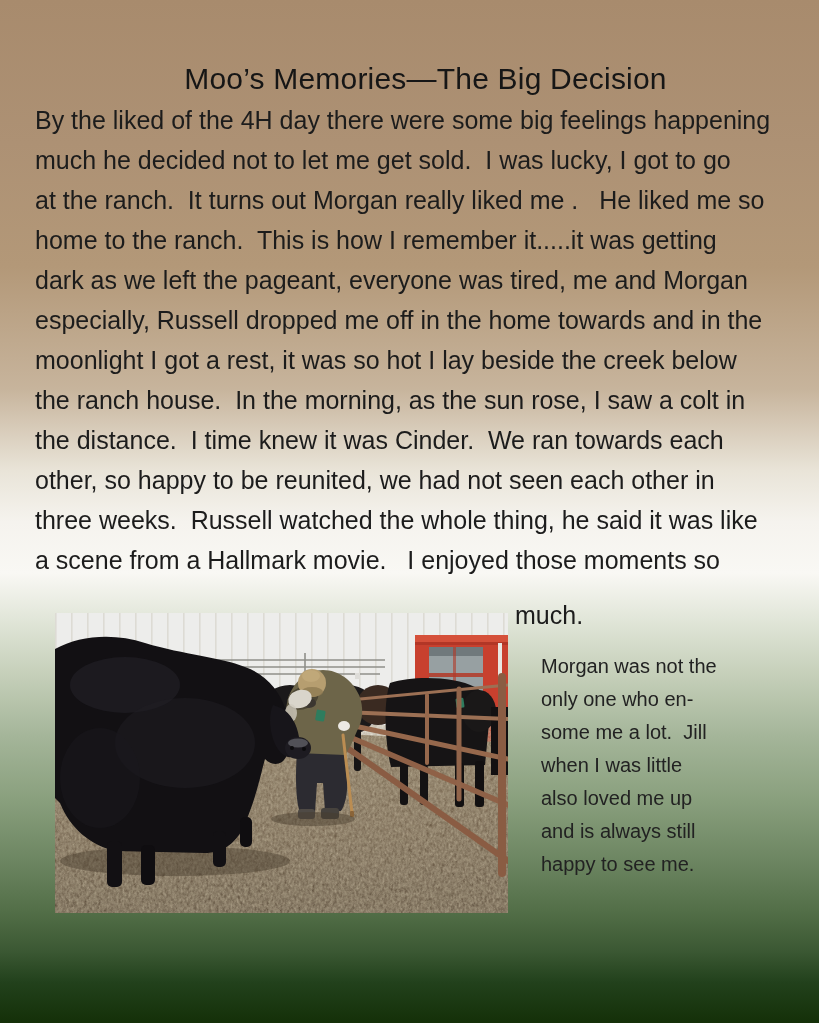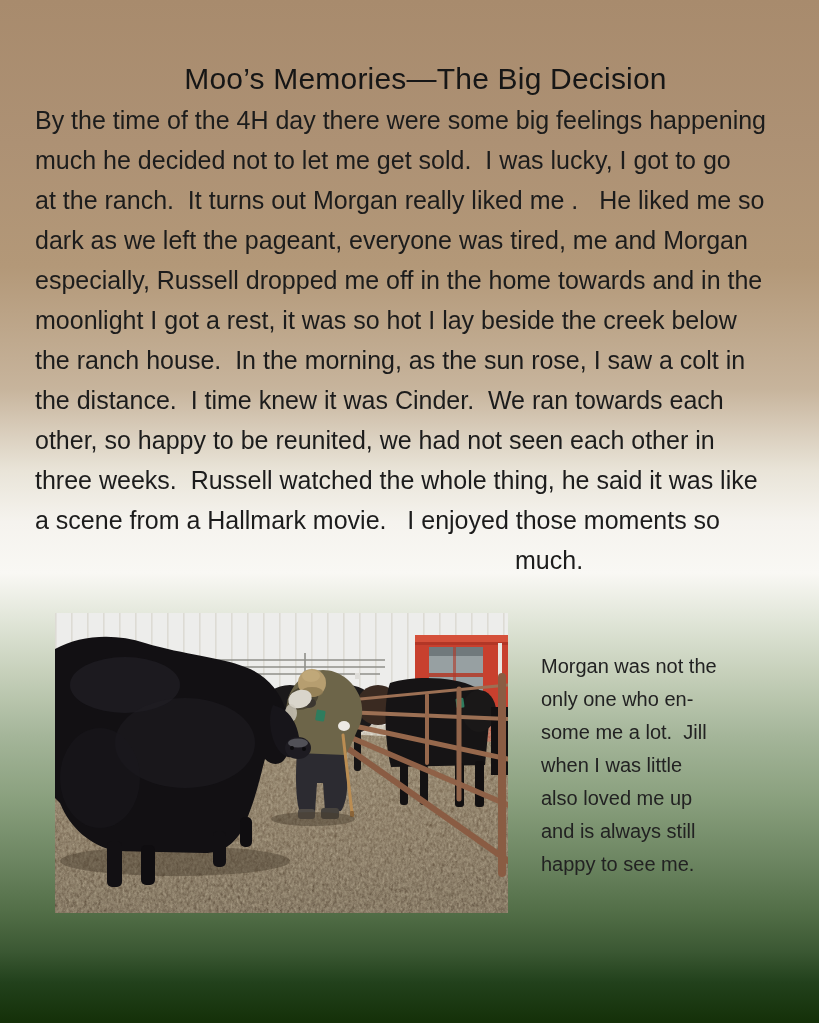--- a/index.html
+++ b/index.html
@@ -37,20 +37,21 @@
   .story{
     position:absolute;left:35px;top:100px;
   }
   .story .line{
     font-size:25px;line-height:40px;
     white-space:pre;
     color:#1c1c1c;
   }
   .story .line-last{
     padding-left:480px;
+    margin-top:15px;
   }
   .photo{
     position:absolute;left:55px;top:613px;
     width:453px;height:300px;margin:0;
   }
   .photo svg{display:block;width:453px;height:300px;}
   .caption{
     position:absolute;left:541px;top:650px;
   }
   .caption .cline{
@@ -60,23 +61,24 @@
   }
 </style>
 </head>
 <body>
 
 <div class="page">
 
   <h1 class="title">Moo’s Memories—The Big Decision</h1>
 
   <div class="story">
-    <div class="line">By the time of the 4H day there were some big feelings happening</div>
+    <div class="line">By the liked of the 4H day there were some big feelings happening</div>
     <div class="line">much he decided not to let me get sold.  I was lucky, I got to go</div>
     <div class="line">at the ranch.  It turns out Morgan really liked me .   He liked me so</div>
+    <div class="line">home to the ranch.  This is how I remember it.....it was getting</div>
     <div class="line">dark as we left the pageant, everyone was tired, me and Morgan</div>
     <div class="line">especially, Russell dropped me off in the home towards and in the</div>
     <div class="line">moonlight I got a rest, it was so hot I lay beside the creek below</div>
     <div class="line">the ranch house.  In the morning, as the sun rose, I saw a colt in</div>
     <div class="line">the distance.  I time knew it was Cinder.  We ran towards each</div>
     <div class="line">other, so happy to be reunited, we had not seen each other in</div>
     <div class="line">three weeks.  Russell watched the whole thing, he said it was like</div>
     <div class="line">a scene from a Hallmark movie.   I enjoyed those moments so</div>
     <div class="line line-last">much.</div>
   </div>

